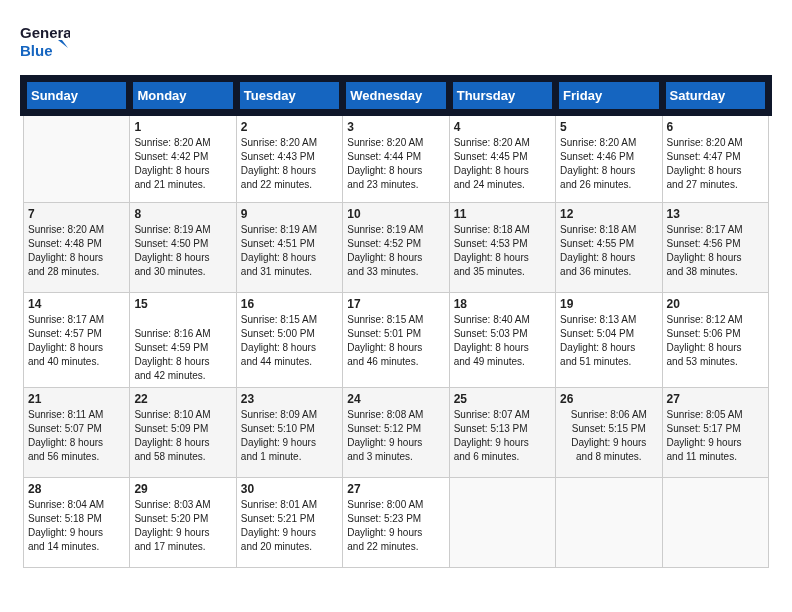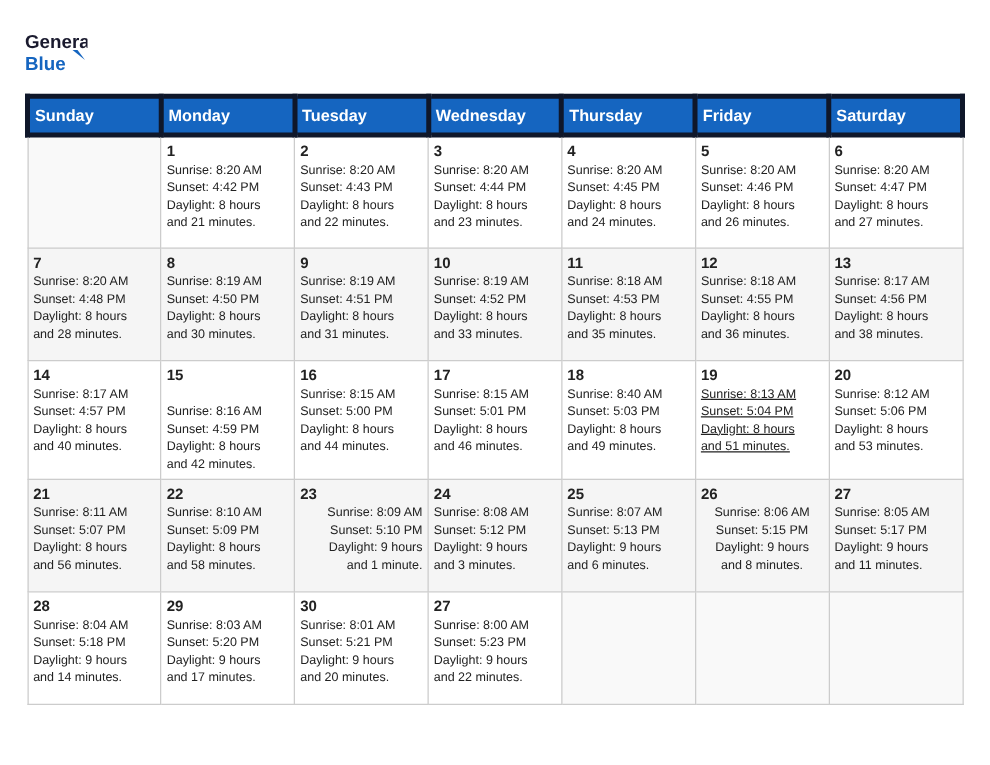--- a/index.html
+++ b/index.html
@@ -38,21 +38,21 @@
       border-collapse: collapse;
       table-layout: fixed;
     }
     th {
       background-color: #1565c0;
       color: #fff;
       font-size: 13px;
       font-weight: bold;
       padding: 6px 4px;
       text-align: left;
-      border: 4px solid #0f172a;
+      border: 7px solid #0f172a;
     }
     td {
       border: 1px solid #ccc;
       vertical-align: top;
       padding: 4px;
       height: 90px;
       font-size: 10.5px;
       color: #222;
       background: #fff;
     }
@@ -229,21 +229,21 @@
         </td>
         <td>
           <div class="day-num">18</div>
           <div class="day-info" style="white-space: pre-line;">Sunrise: 8:40 AM
 Sunset: 5:03 PM
 Daylight: 8 hours
 and 49 minutes.</div>
         </td>
         <td>
           <div class="day-num">19</div>
-          <div class="day-info" style="white-space: pre-line; text-decoration: underline;">Sunrise: 8:13 AM
+          <div class="day-info" style="white-space: pre-line;">Sunrise: 8:13 AM
 Sunset: 5:04 PM
 Daylight: 8 hours
 and 51 minutes.</div>
         </td>
         <td>
           <div class="day-num">20</div>
           <div class="day-info" style="white-space: pre-line;">Sunrise: 8:12 AM
 Sunset: 5:06 PM
 Daylight: 8 hours
 and 53 minutes.</div>
@@ -259,21 +259,21 @@
         </td>
         <td>
           <div class="day-num">22</div>
           <div class="day-info" style="white-space: pre-line;">Sunrise: 8:10 AM
 Sunset: 5:09 PM
 Daylight: 8 hours
 and 58 minutes.</div>
         </td>
         <td>
           <div class="day-num">23</div>
-          <div class="day-info" style="white-space: pre-line; text-align: right;">Sunrise: 8:09 AM
+          <div class="day-info" style="white-space: pre-line;">Sunrise: 8:09 AM
 Sunset: 5:10 PM
 Daylight: 9 hours
 and 1 minute.</div>
         </td>
         <td>
           <div class="day-num">24</div>
           <div class="day-info" style="white-space: pre-line;">Sunrise: 8:08 AM
 Sunset: 5:12 PM
 Daylight: 9 hours
 and 3 minutes.</div>

